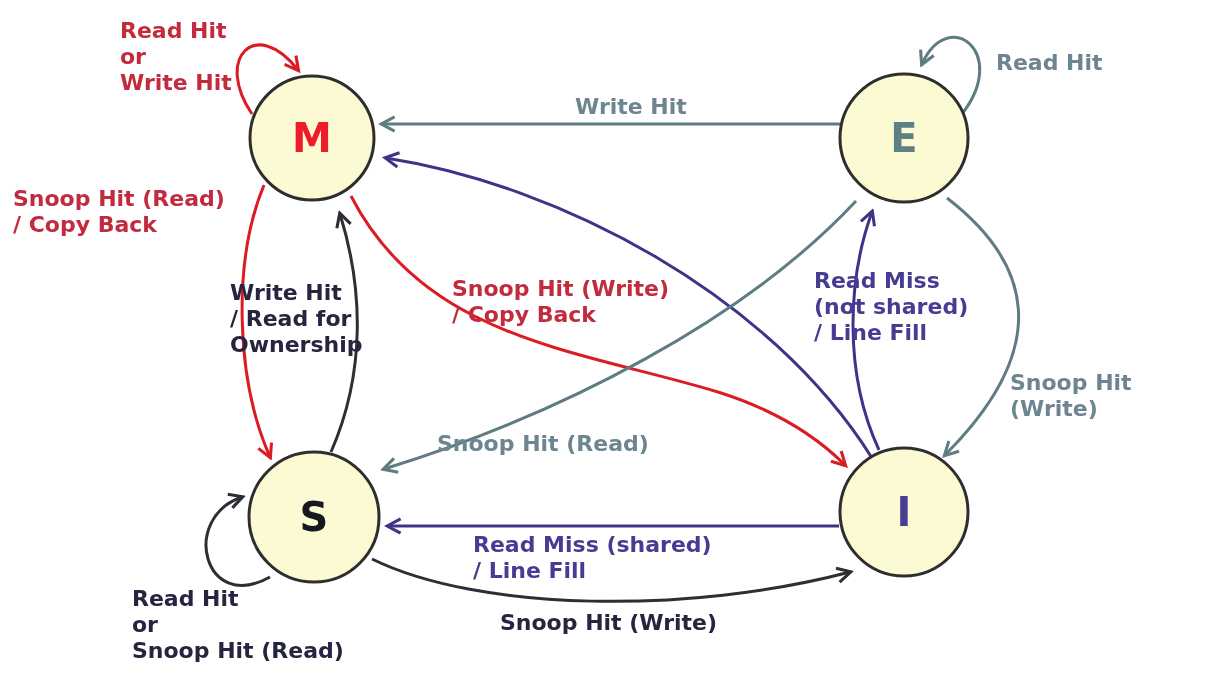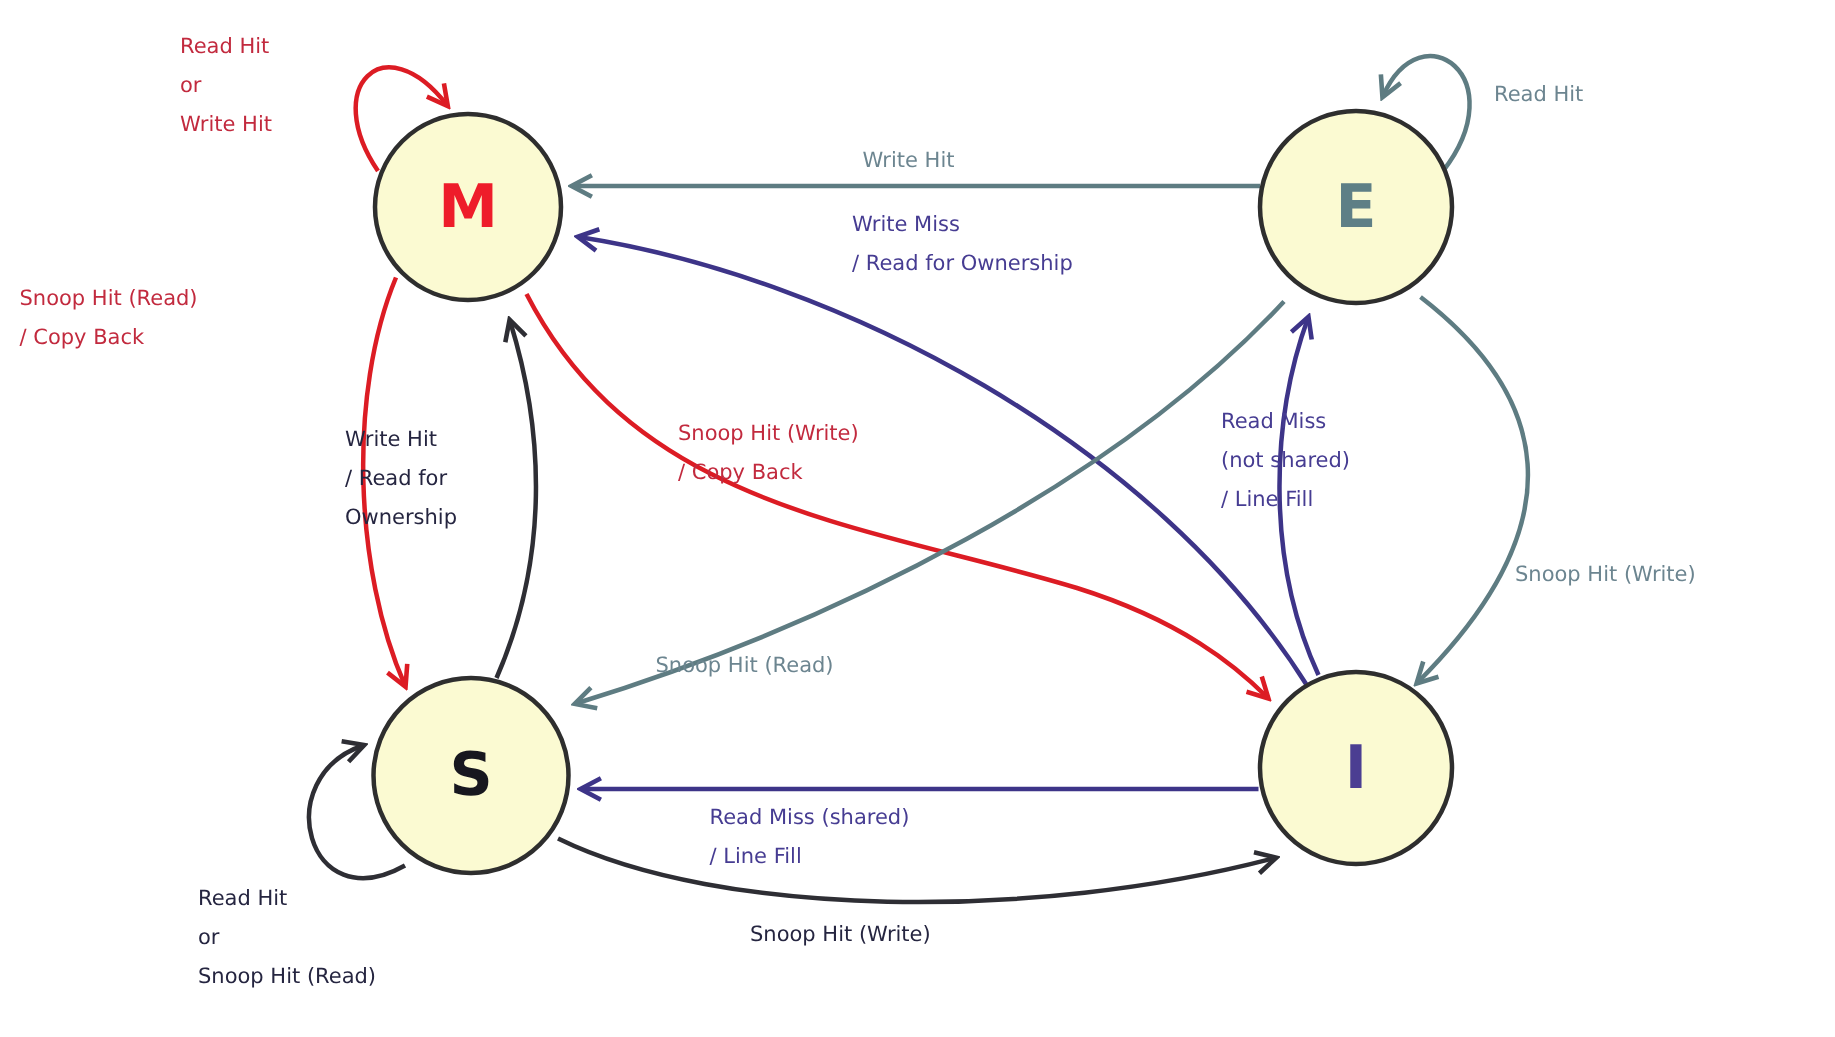--- a/index.html
+++ b/index.html
@@ -19,21 +19,21 @@
   .e-black  { stroke:#2e2e34; fill:none; stroke-width:3; }
 
   
   .mk-red    { stroke:#dc1c24; fill:none; stroke-width:1.7; }
   .mk-gray   { stroke:#5e7c82; fill:none; stroke-width:1.7; }
   .mk-purple { stroke:#3d3488; fill:none; stroke-width:1.7; }
   .mk-black  { stroke:#2e2e34; fill:none; stroke-width:1.7; }
 
   
   .lbl {
-    position:absolute; font-weight:normal; font-size:14px; line-height:26px;
+    position:absolute; font-weight:bold; font-size:22px; line-height:26px;
     white-space:pre-line; letter-spacing:0px;
   }
   .t-red    { color:#c22a3e; }
   .t-gray   { color:#6c8590; }
   .t-purple { color:#463c92; }
   .t-dark   { color:#252540; }
 
   
   .state-letter {
     position:absolute; font-weight:bold; font-size:40px;
@@ -90,22 +90,20 @@
   <div class="state-letter s-m" style="left:312px; top:140px;">M</div>
   <div class="state-letter s-e" style="left:904px; top:140px;">E</div>
   <div class="state-letter s-s" style="left:314px; top:519px;">S</div>
   <div class="state-letter s-i" style="left:904px; top:514px;">I</div>
 
   <div class="lbl t-red" style="left:120px; top:18px;">Read Hit
 or
 Write Hit</div>
   <div class="lbl t-gray" style="left:996px; top:50px;">Read Hit</div>
   <div class="lbl t-gray" style="left:575px; top:94px;">Write Hit</div>
-  <div class="lbl t-purple" style="left:568px; top:137px;">Write Miss
-/ Read for Ownership</div>
   <div class="lbl t-red" style="left:13px; top:186px;">Snoop Hit (Read)
 / Copy Back</div>
   <div class="lbl t-dark" style="left:230px; top:280px;">Write Hit
 / Read for
 Ownership</div>
   <div class="lbl t-red" style="left:452px; top:276px;">Snoop Hit (Write)
 / Copy Back</div>
   <div class="lbl t-gray" style="left:437px; top:431px;">Snoop Hit (Read)</div>
   <div class="lbl t-purple" style="left:814px; top:268px;">Read Miss
 (not shared)

